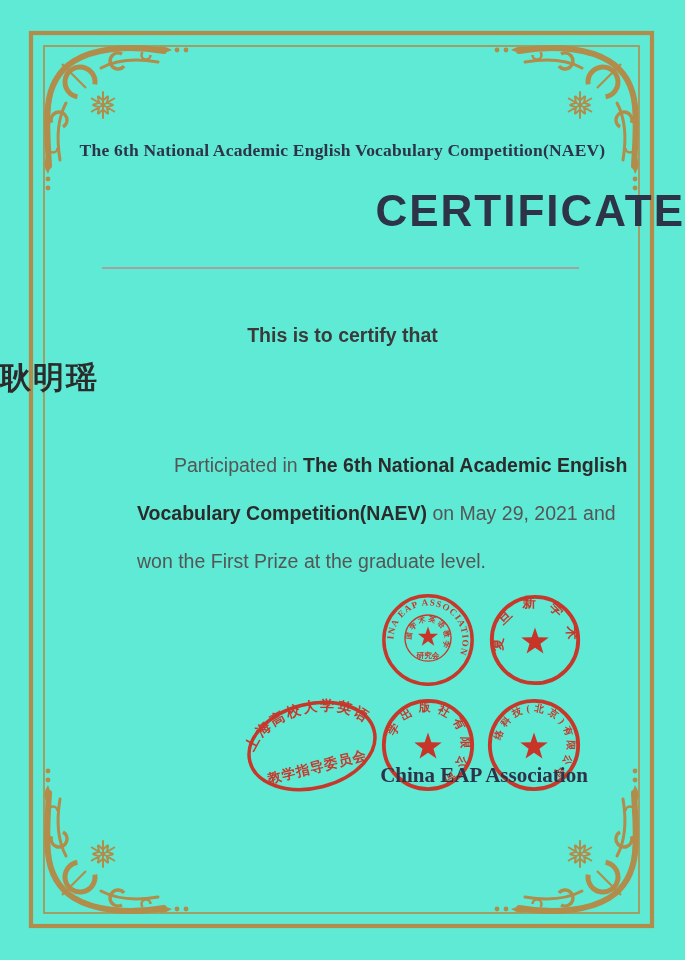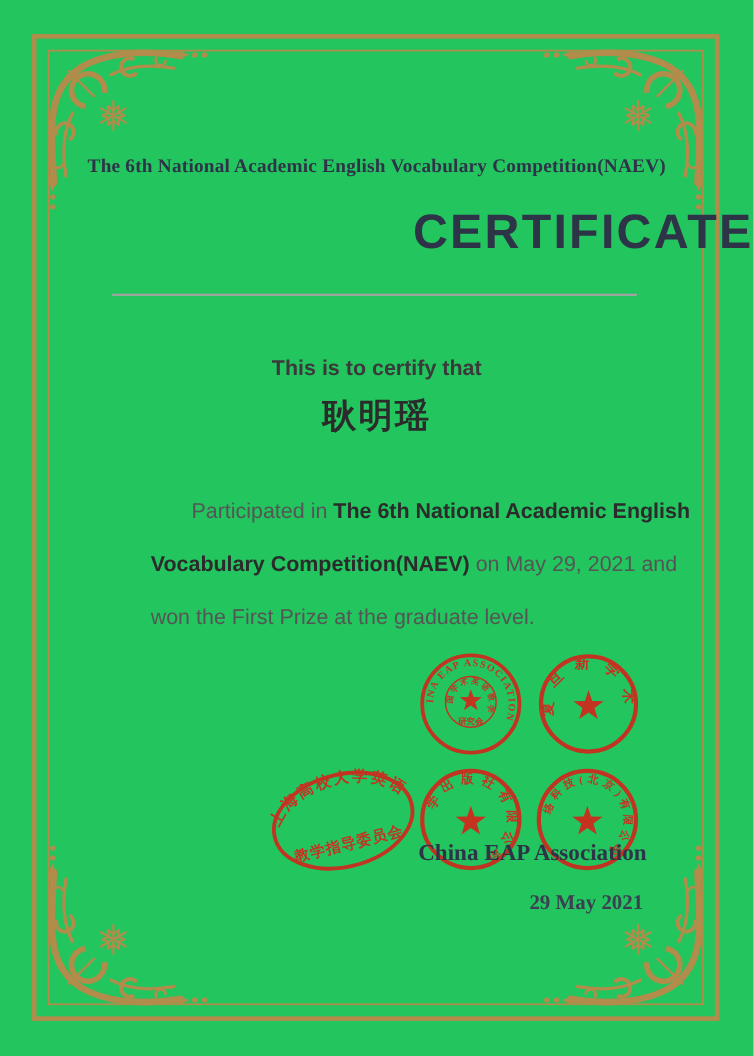--- a/index.html
+++ b/index.html
@@ -1,37 +1,37 @@
 <!DOCTYPE html>
 <html><head>
 <meta charset="utf-8">
 <style>
   html,body{margin:0;padding:0;background:#ffffff;}
   .page{
-    position:relative;width:685px;height:960px;background:#22c55e;overflow:hidden;
+    position:relative;width:685px;height:960px;background:#5eead4;overflow:hidden;
     border-right:1px solid #b9b9b9;
     font-family:"Liberation Sans","DejaVu Sans",sans-serif;
   }
   .frame{position:absolute;left:0;top:0;width:685px;height:960px;pointer-events:none;}
   .subtitle{
     position:absolute;top:140px;left:0;width:100%;text-align:center;
     font-family:"Liberation Serif","DejaVu Serif",serif;font-weight:bold;
     font-size:17.5px;color:#2e3448;letter-spacing:.2px;
   }
   .cert-title{
     position:absolute;top:186px;left:0;width:100%;text-align:right;
     font-weight:bold;font-size:44px;color:#2e3448;letter-spacing:2px;
   }
   .divider{position:absolute;top:267px;left:102px;width:477px;height:2px;background:#a3a3a3;}
   .certify-line{
     position:absolute;top:324px;left:0;width:100%;text-align:center;
     font-weight:bold;font-size:19.5px;color:#3a3a3a;
   }
   .recipient{
-    position:absolute;top:357px;left:0;width:100%;text-align:center;
+    position:absolute;top:357px;left:0;width:100%;
     font-weight:600;font-size:31px;color:#2b2b2b;letter-spacing:2px;
   }
   .body-text{
     position:absolute;top:421px;left:100px;width:500px;
     font-size:19.5px;line-height:48px;color:#555555;text-indent:37px;margin-left:37px;
   }
   .body-text b{font-weight:bold;color:#2b2b2b;}
   .seal{position:absolute;opacity:.93;}
   .seal text{fill:#cf2a1e;}
   .seal-oval{left:240px;top:696px;transform:rotate(-14deg);}
@@ -157,15 +157,14 @@
       <path id="star-e" d="M0,-15 L3.5,-4.9 L14.3,-4.6 L5.7,1.9 L8.8,12.1 L0,6 L-8.8,12.1 L-5.7,1.9 L-14.3,-4.6 L-3.5,-4.9 Z"></path>
     </defs>
     <circle cx="50" cy="50" r="46" fill="none" stroke="#cf2a1e" stroke-width="4"></circle>
     <text font-size="10" class="cjk-serif" letter-spacing="4.2" text-anchor="middle">
       <textPath href="#cpath-e" startOffset="25%">乐词网络科技(北京)有限公司</textPath>
     </text>
     <use href="#star-e" transform="translate(50,52)" fill="#d0281c"></use>
   </svg>
 
   <div class="signature">China EAP Association</div>
-  <div class="date-line">29 May 2021</div>
 
 </div>
 
 </body></html>

